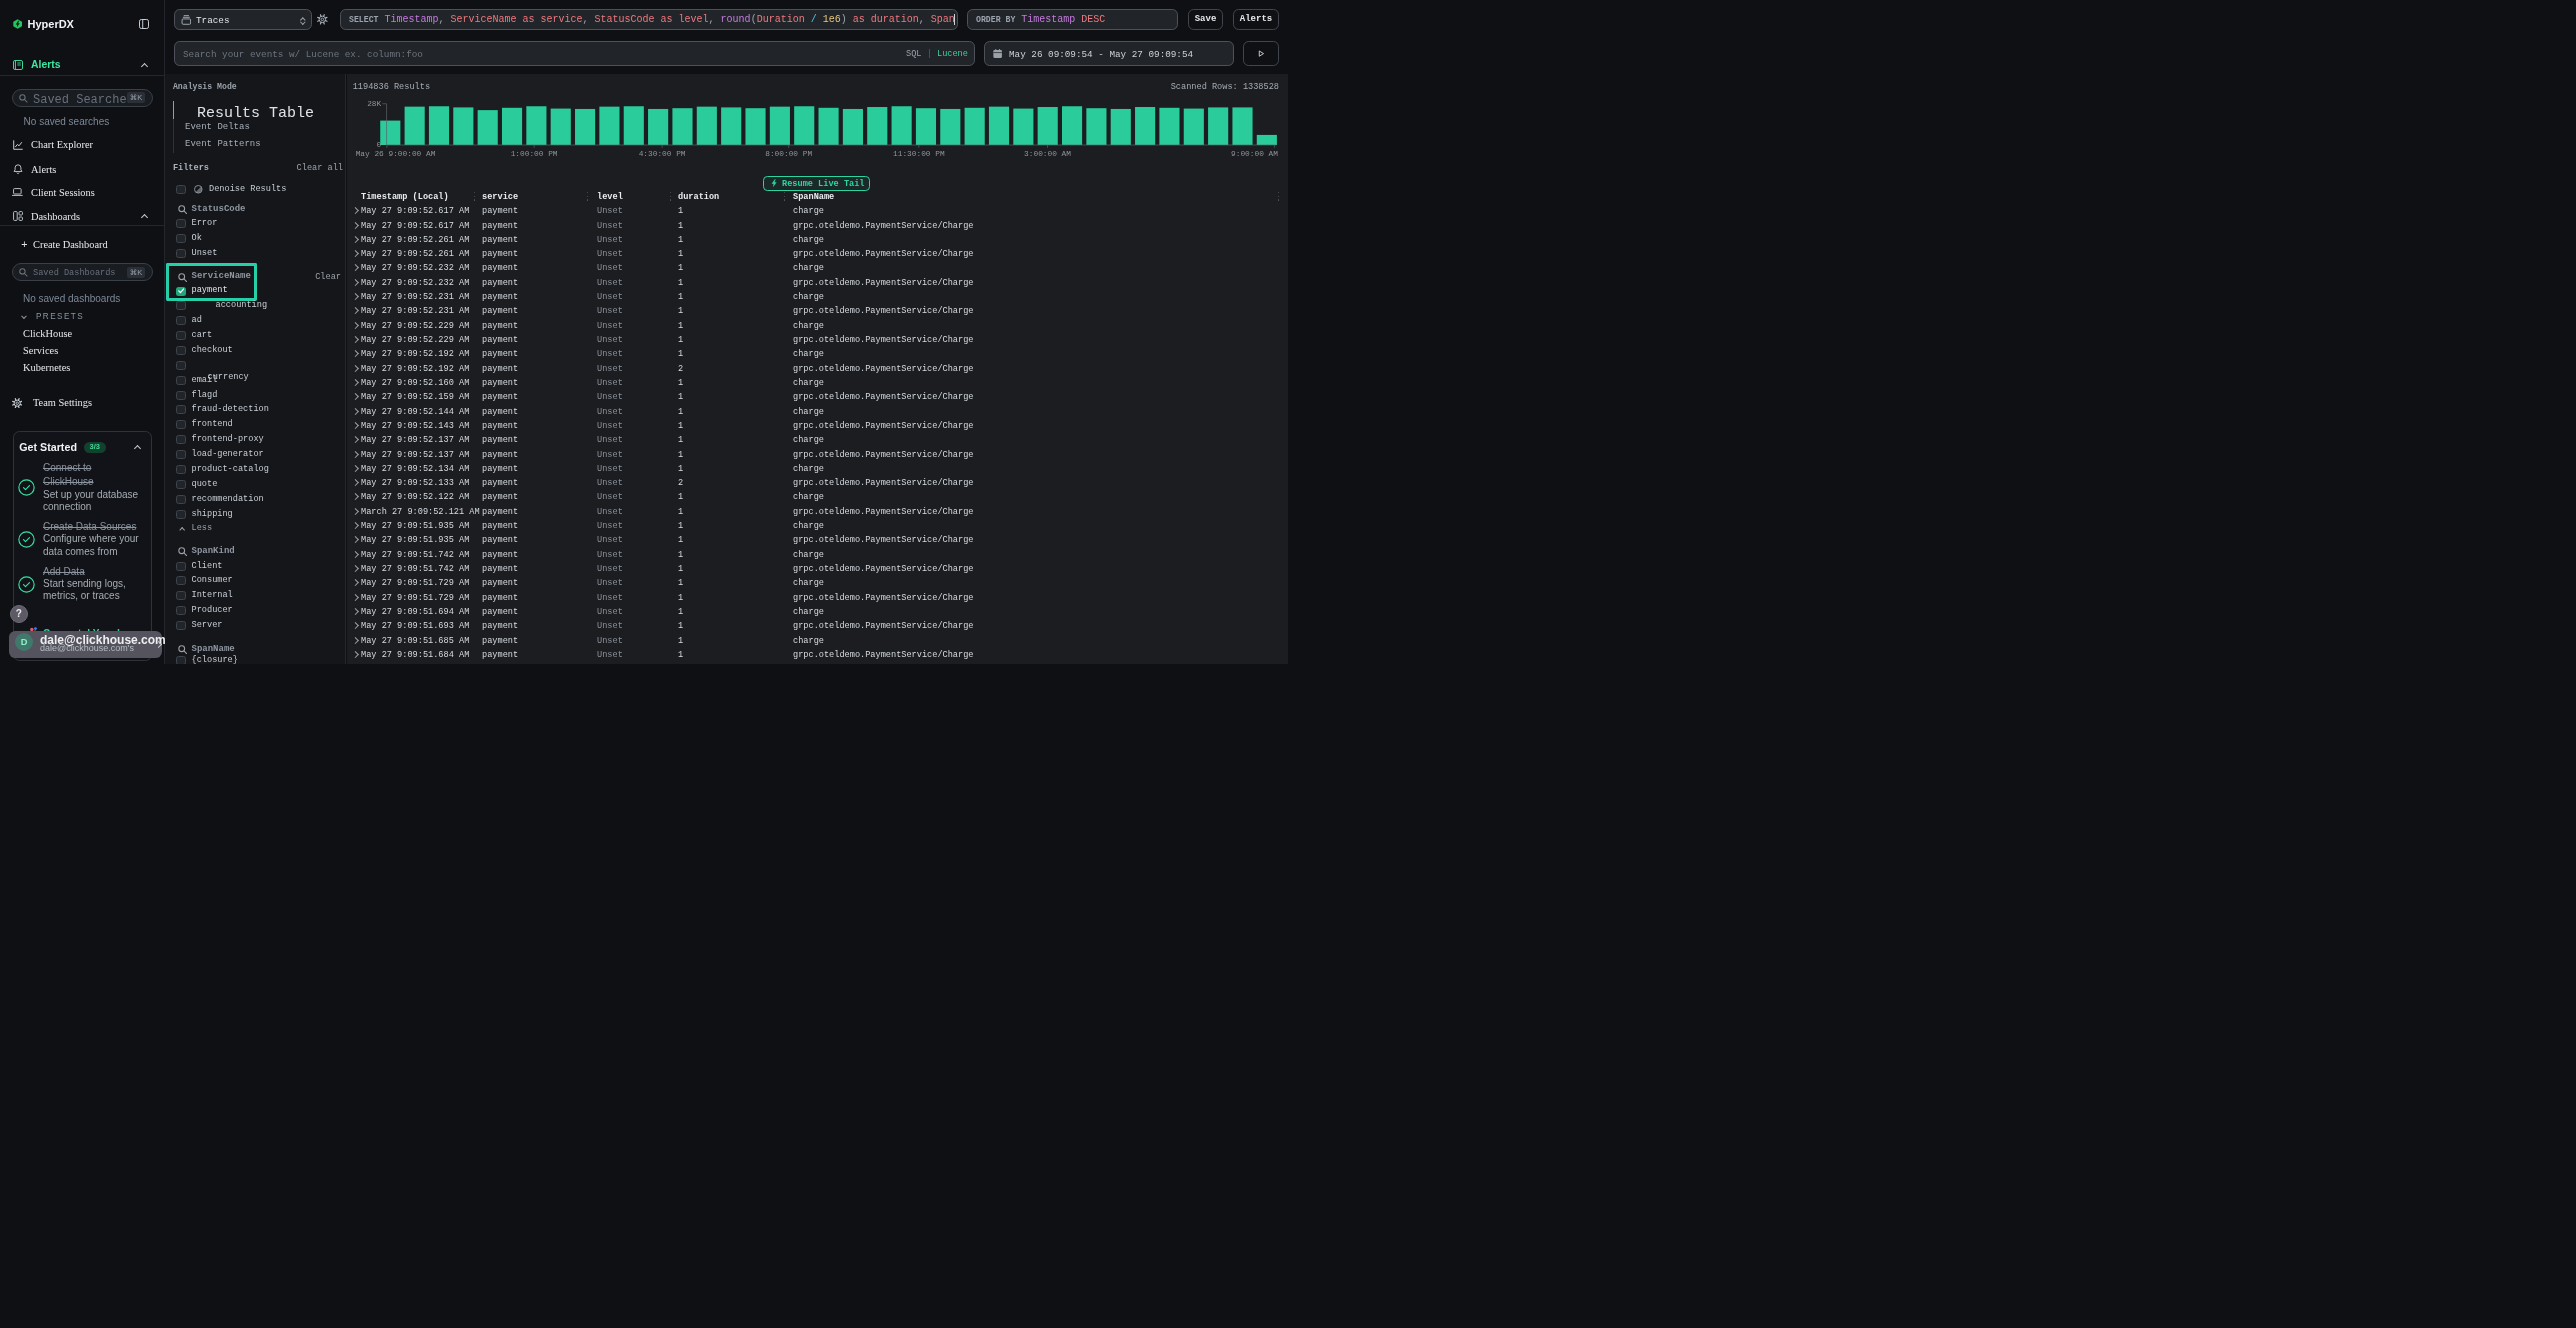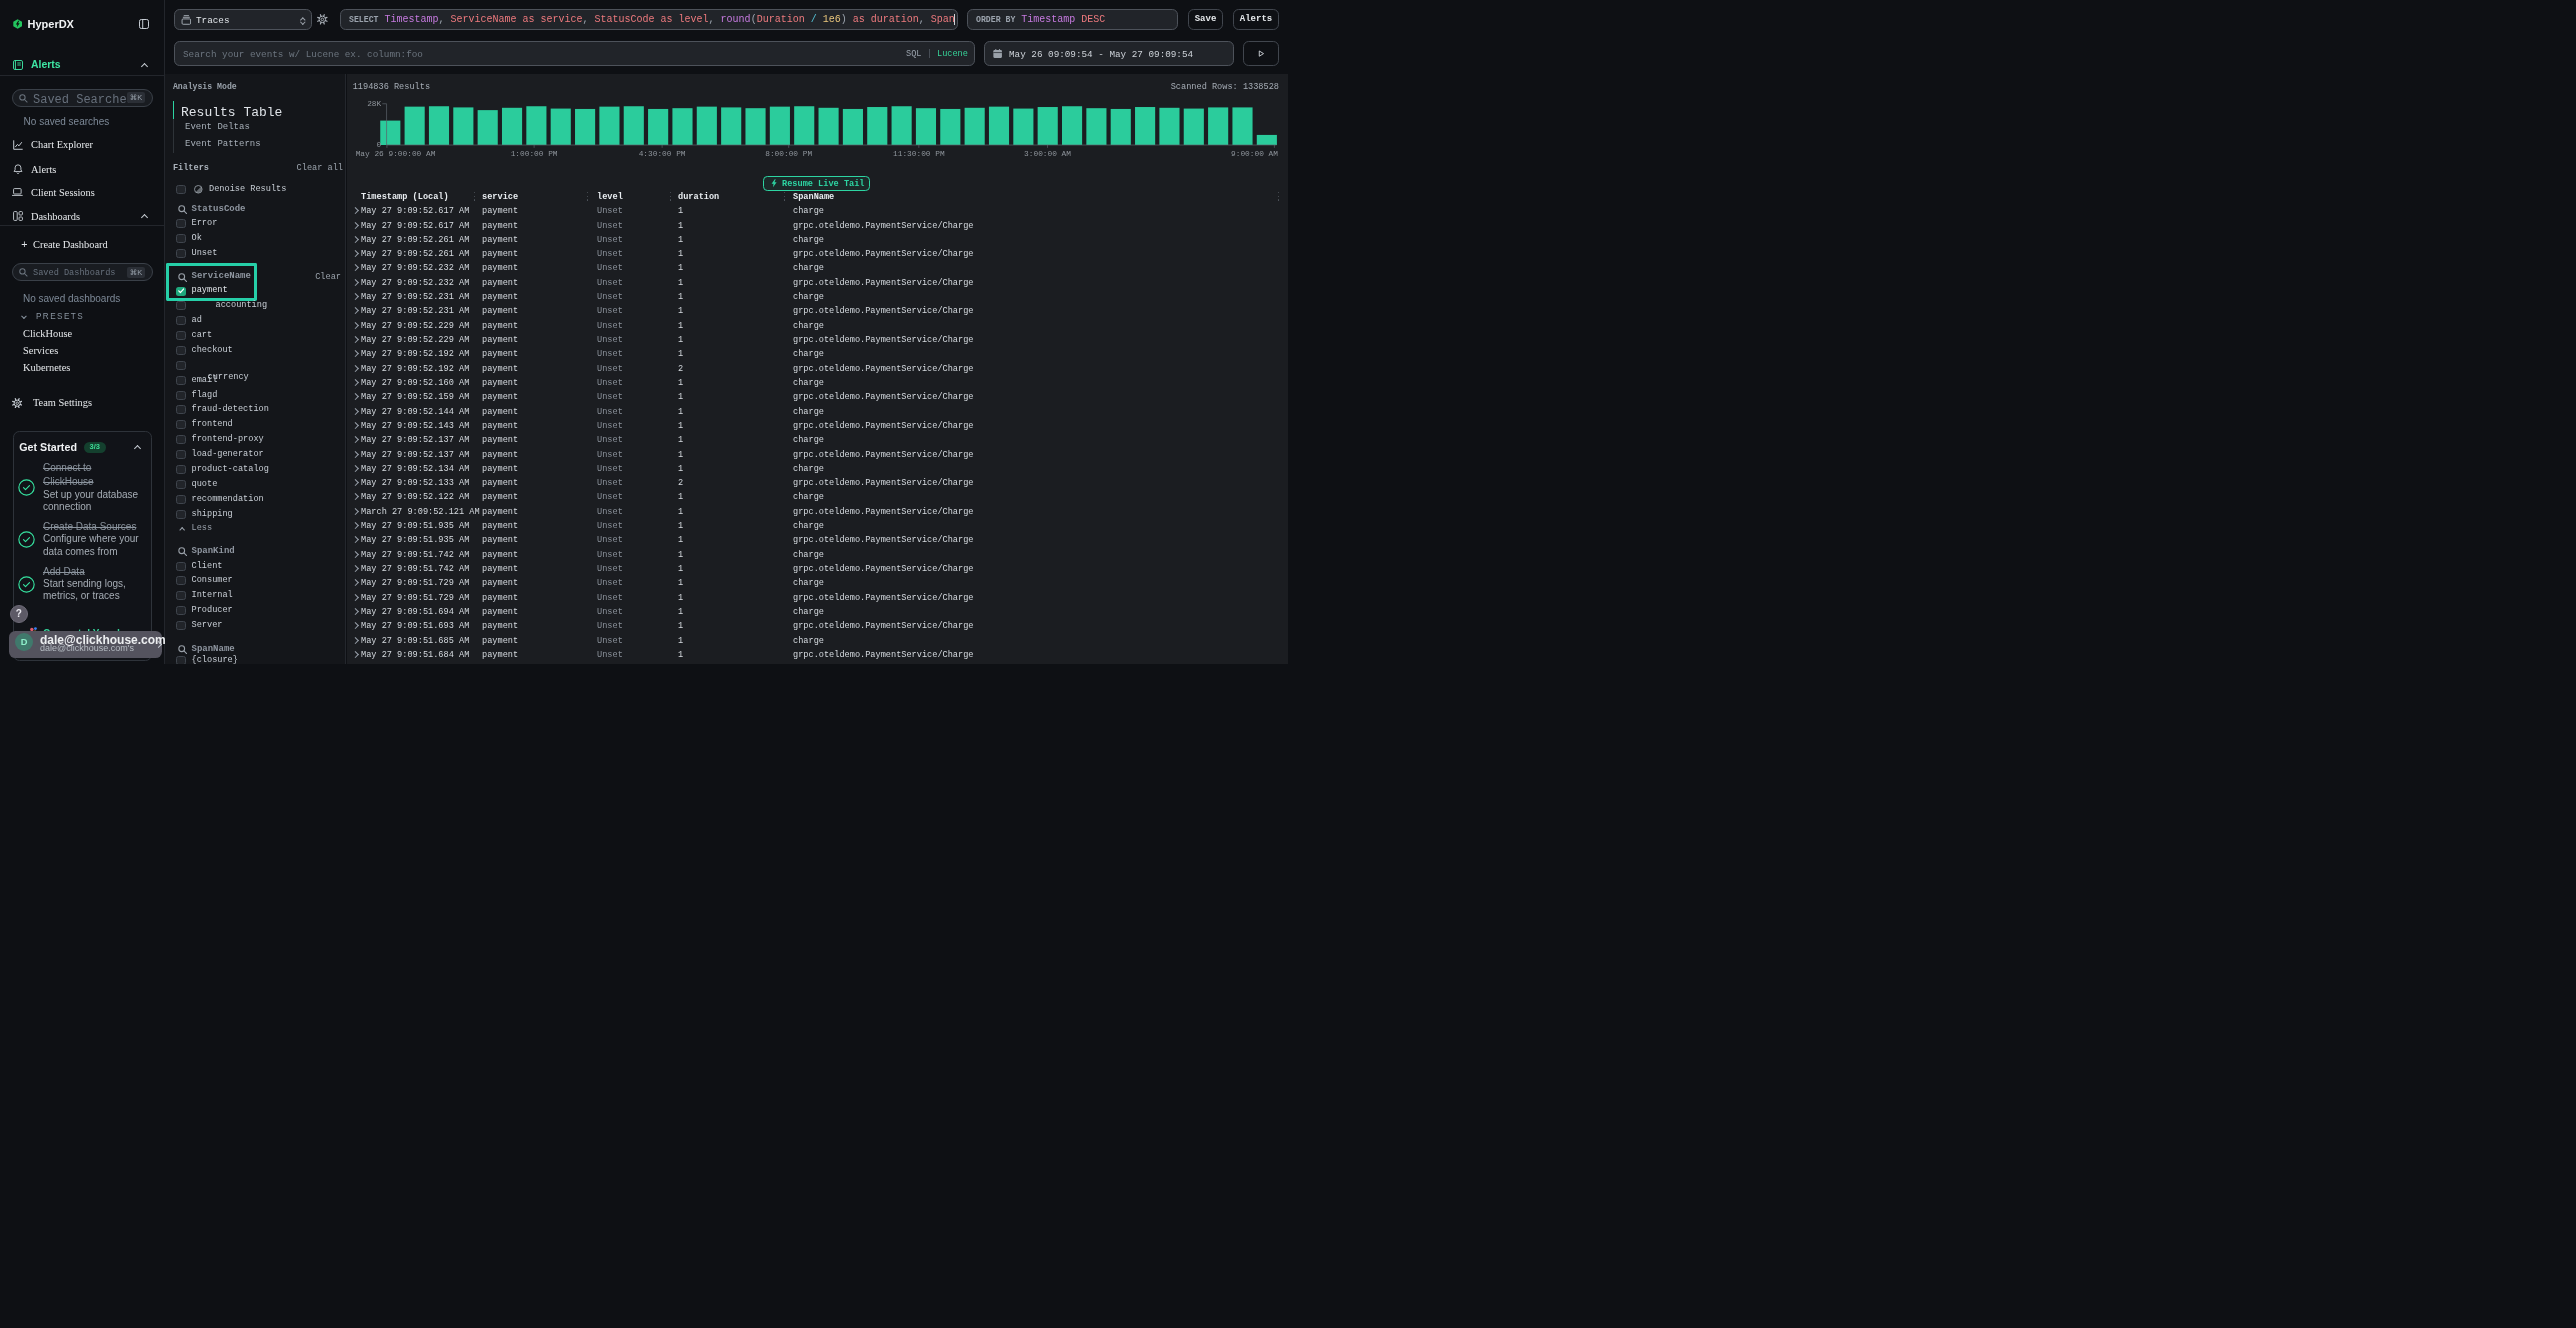--- a/index.html
+++ b/index.html
@@ -184,21 +184,21 @@
 <div class="abs" style="left:844px;top:49px;font-size:9.3px;color:#ced3d9;">May 26 09:09:54 - May 27 09:09:54</div>
 <div class="btn" style="left:1078px;top:41px;width:36px;height:25px;"></div>
 <svg class="abs" style="left:1093px;top:50px;" width="6.4" height="7.2" viewBox="0 0 9 10" fill="none">
       <path d="M1.8 1.3 L7.8 5 L1.8 8.7 Z" stroke="#cfd4da" stroke-width="1.3" stroke-linejoin="round"></path>
     </svg>
 </div>
 <div id="filters">
 <div class="gh" style="left:7.9px;top:7.9px;font-size:8.2px;color:#9aa2ab;">Analysis Mode</div>
 <div class="abs" style="left:7.5px;top:27px;width:1.8px;height:52px;background:#2e3338;"></div>
 <div class="abs" style="left:7.5px;top:27px;width:1.8px;height:18px;background:#2dd4a2;"></div>
-<div class="abs" style="left:16px;top:31px;font-size:13px;color:#dfe3e8;">Results Table</div>
+<div class="abs" style="left:32px;top:31px;font-size:15px;color:#dfe3e8;">Results Table</div>
 <div class="abs" style="left:20px;top:48px;font-size:9px;color:#a6aeb7;">Event Deltas</div>
 <div class="abs" style="left:20px;top:65px;font-size:9px;color:#a6aeb7;">Event Patterns</div>
 <div class="gh" style="left:7.9px;top:89px;color:#aab1ba;">Filters</div>
 <div class="abs" style="left:131px;top:89px;width:47px;font-size:8.6px;color:#9aa2ab;text-align:right;">Clear all</div>
 <div class="cb" style="left:11.4px;top:111px;"></div>
 <svg class="abs" style="left:29px;top:111px;" width="8.6" height="8.6" viewBox="0 0 12 12" fill="none">
       <circle cx="6" cy="6" r="5.3" stroke="#9aa1a9" stroke-width="1.2"></circle>
       <path d="M9.8 2.4 A5.3 5.3 0 0 1 2.4 9.8 Z" fill="#9aa1a9" opacity="0.6"></path>
     </svg>
 <div class="fr" style="left:44px;top:110px;color:#c6ccd3;">Denoise Results</div>

